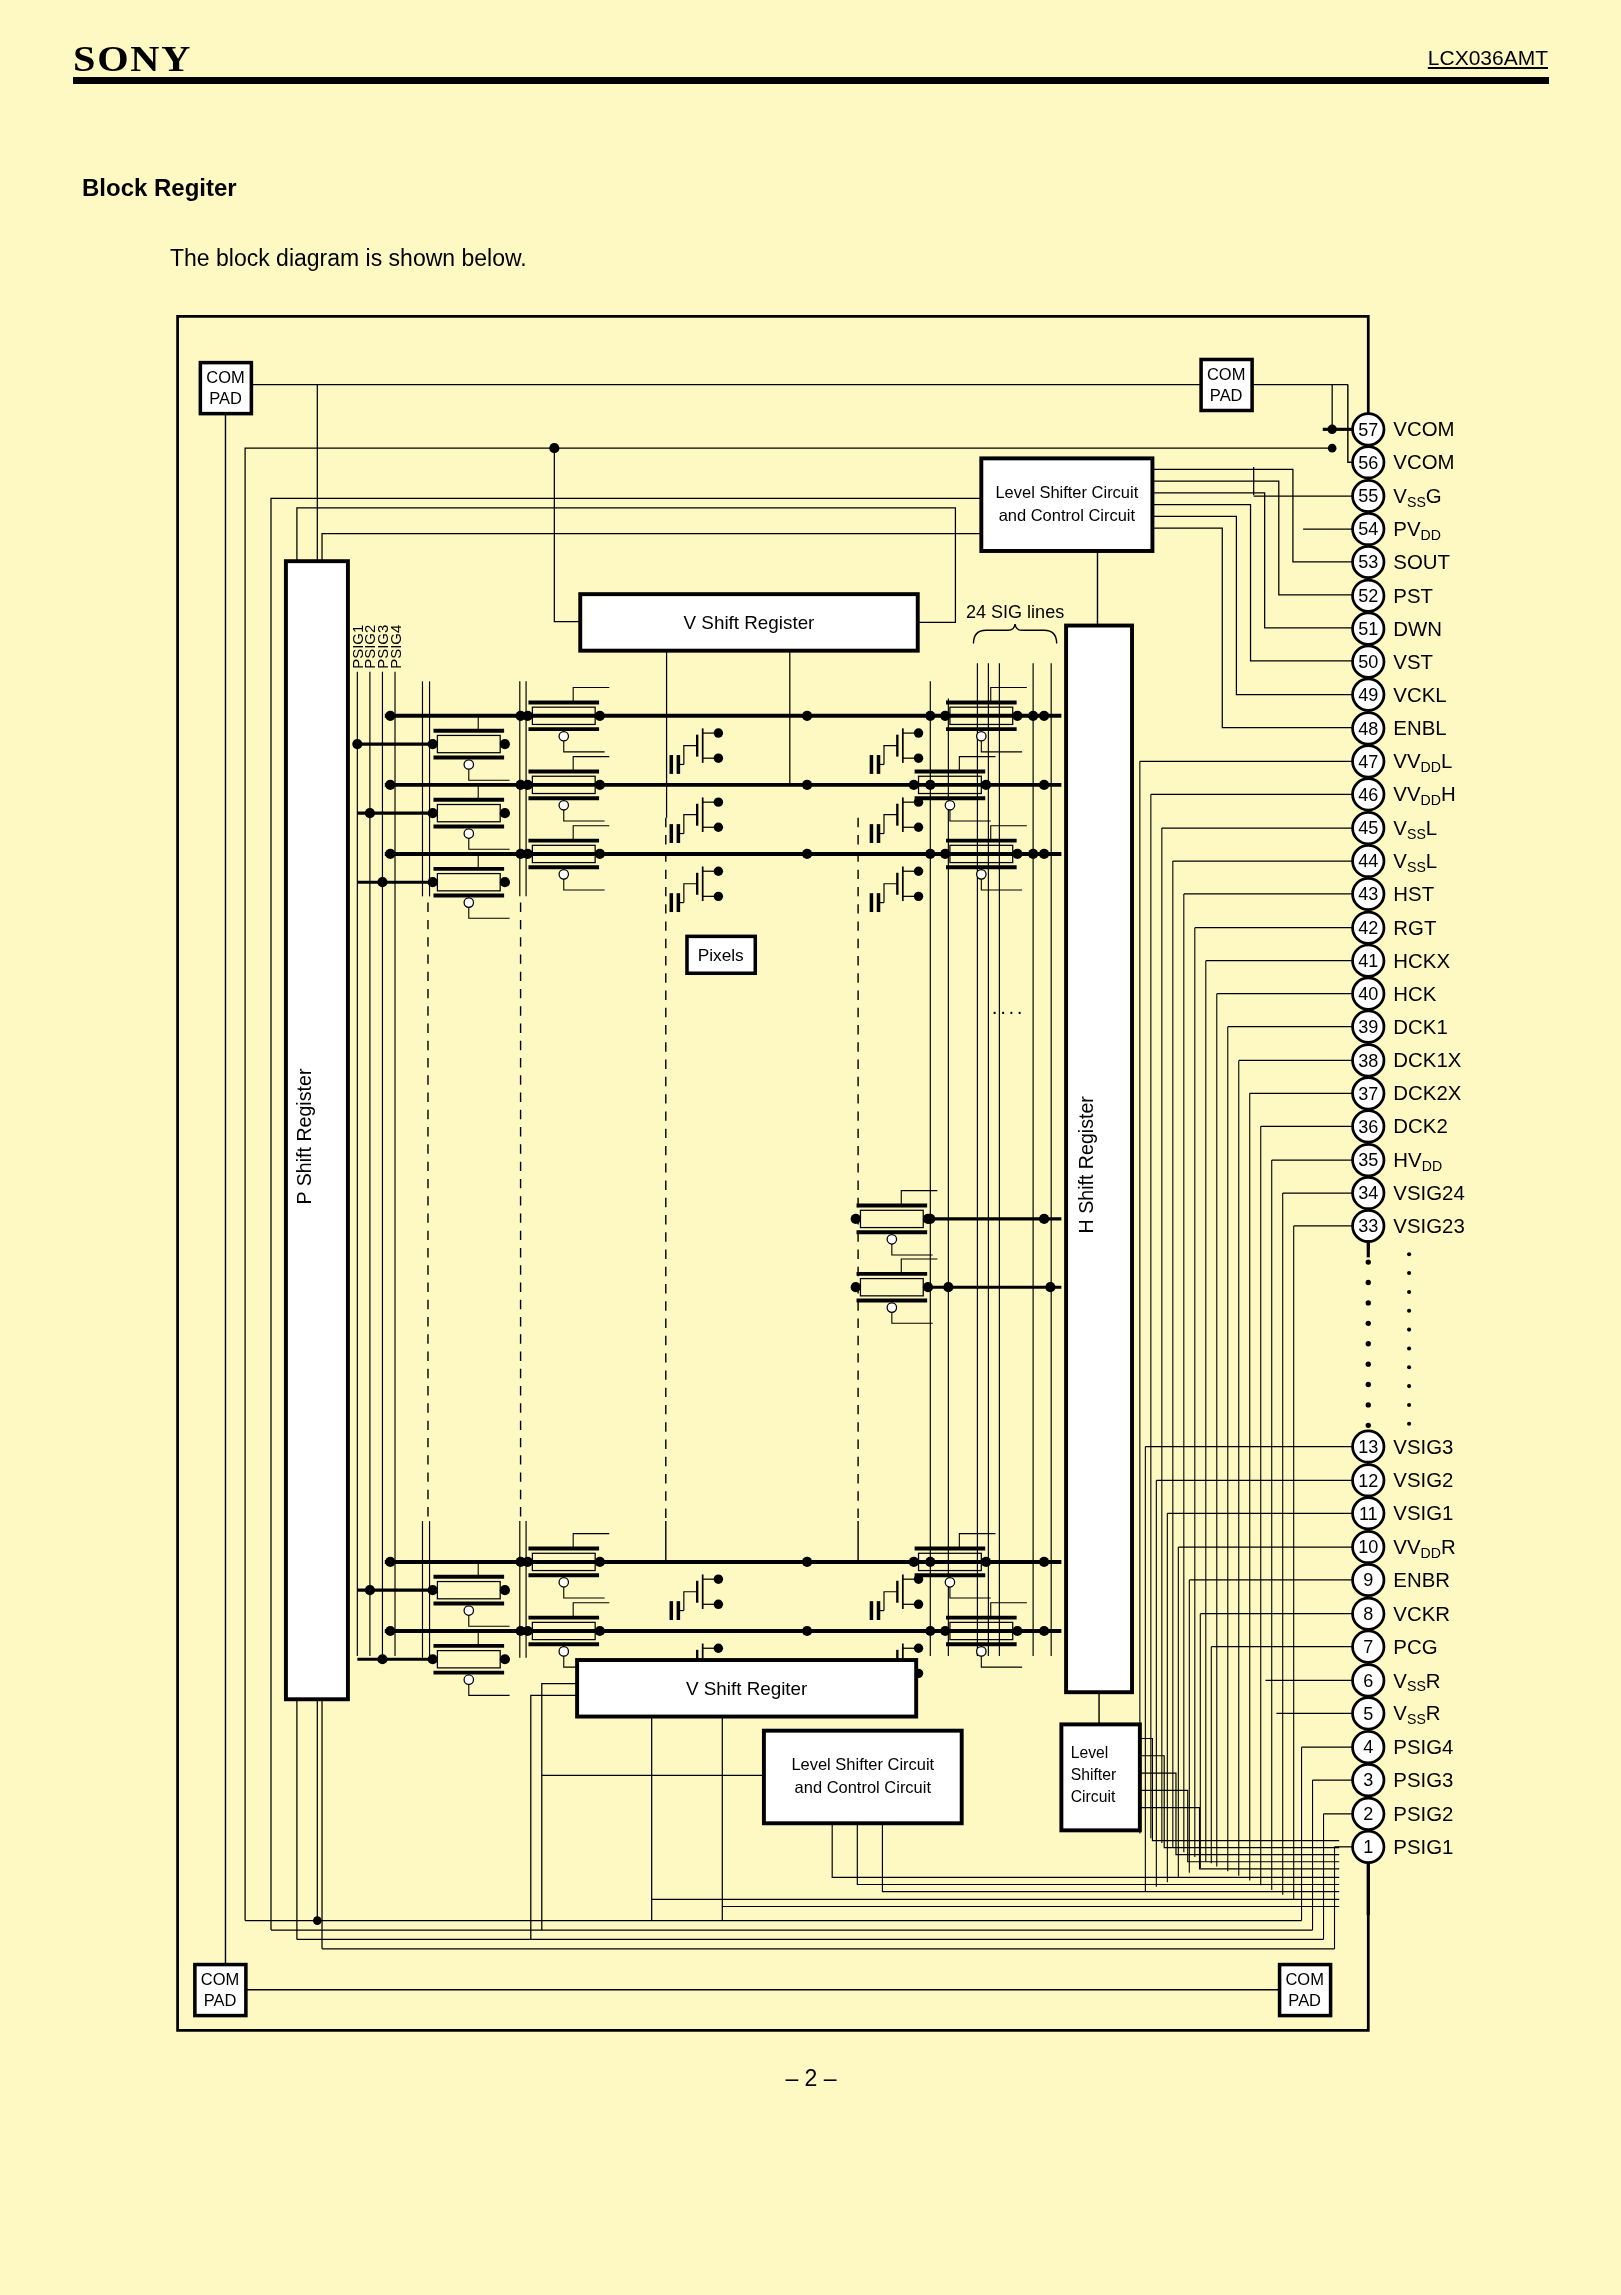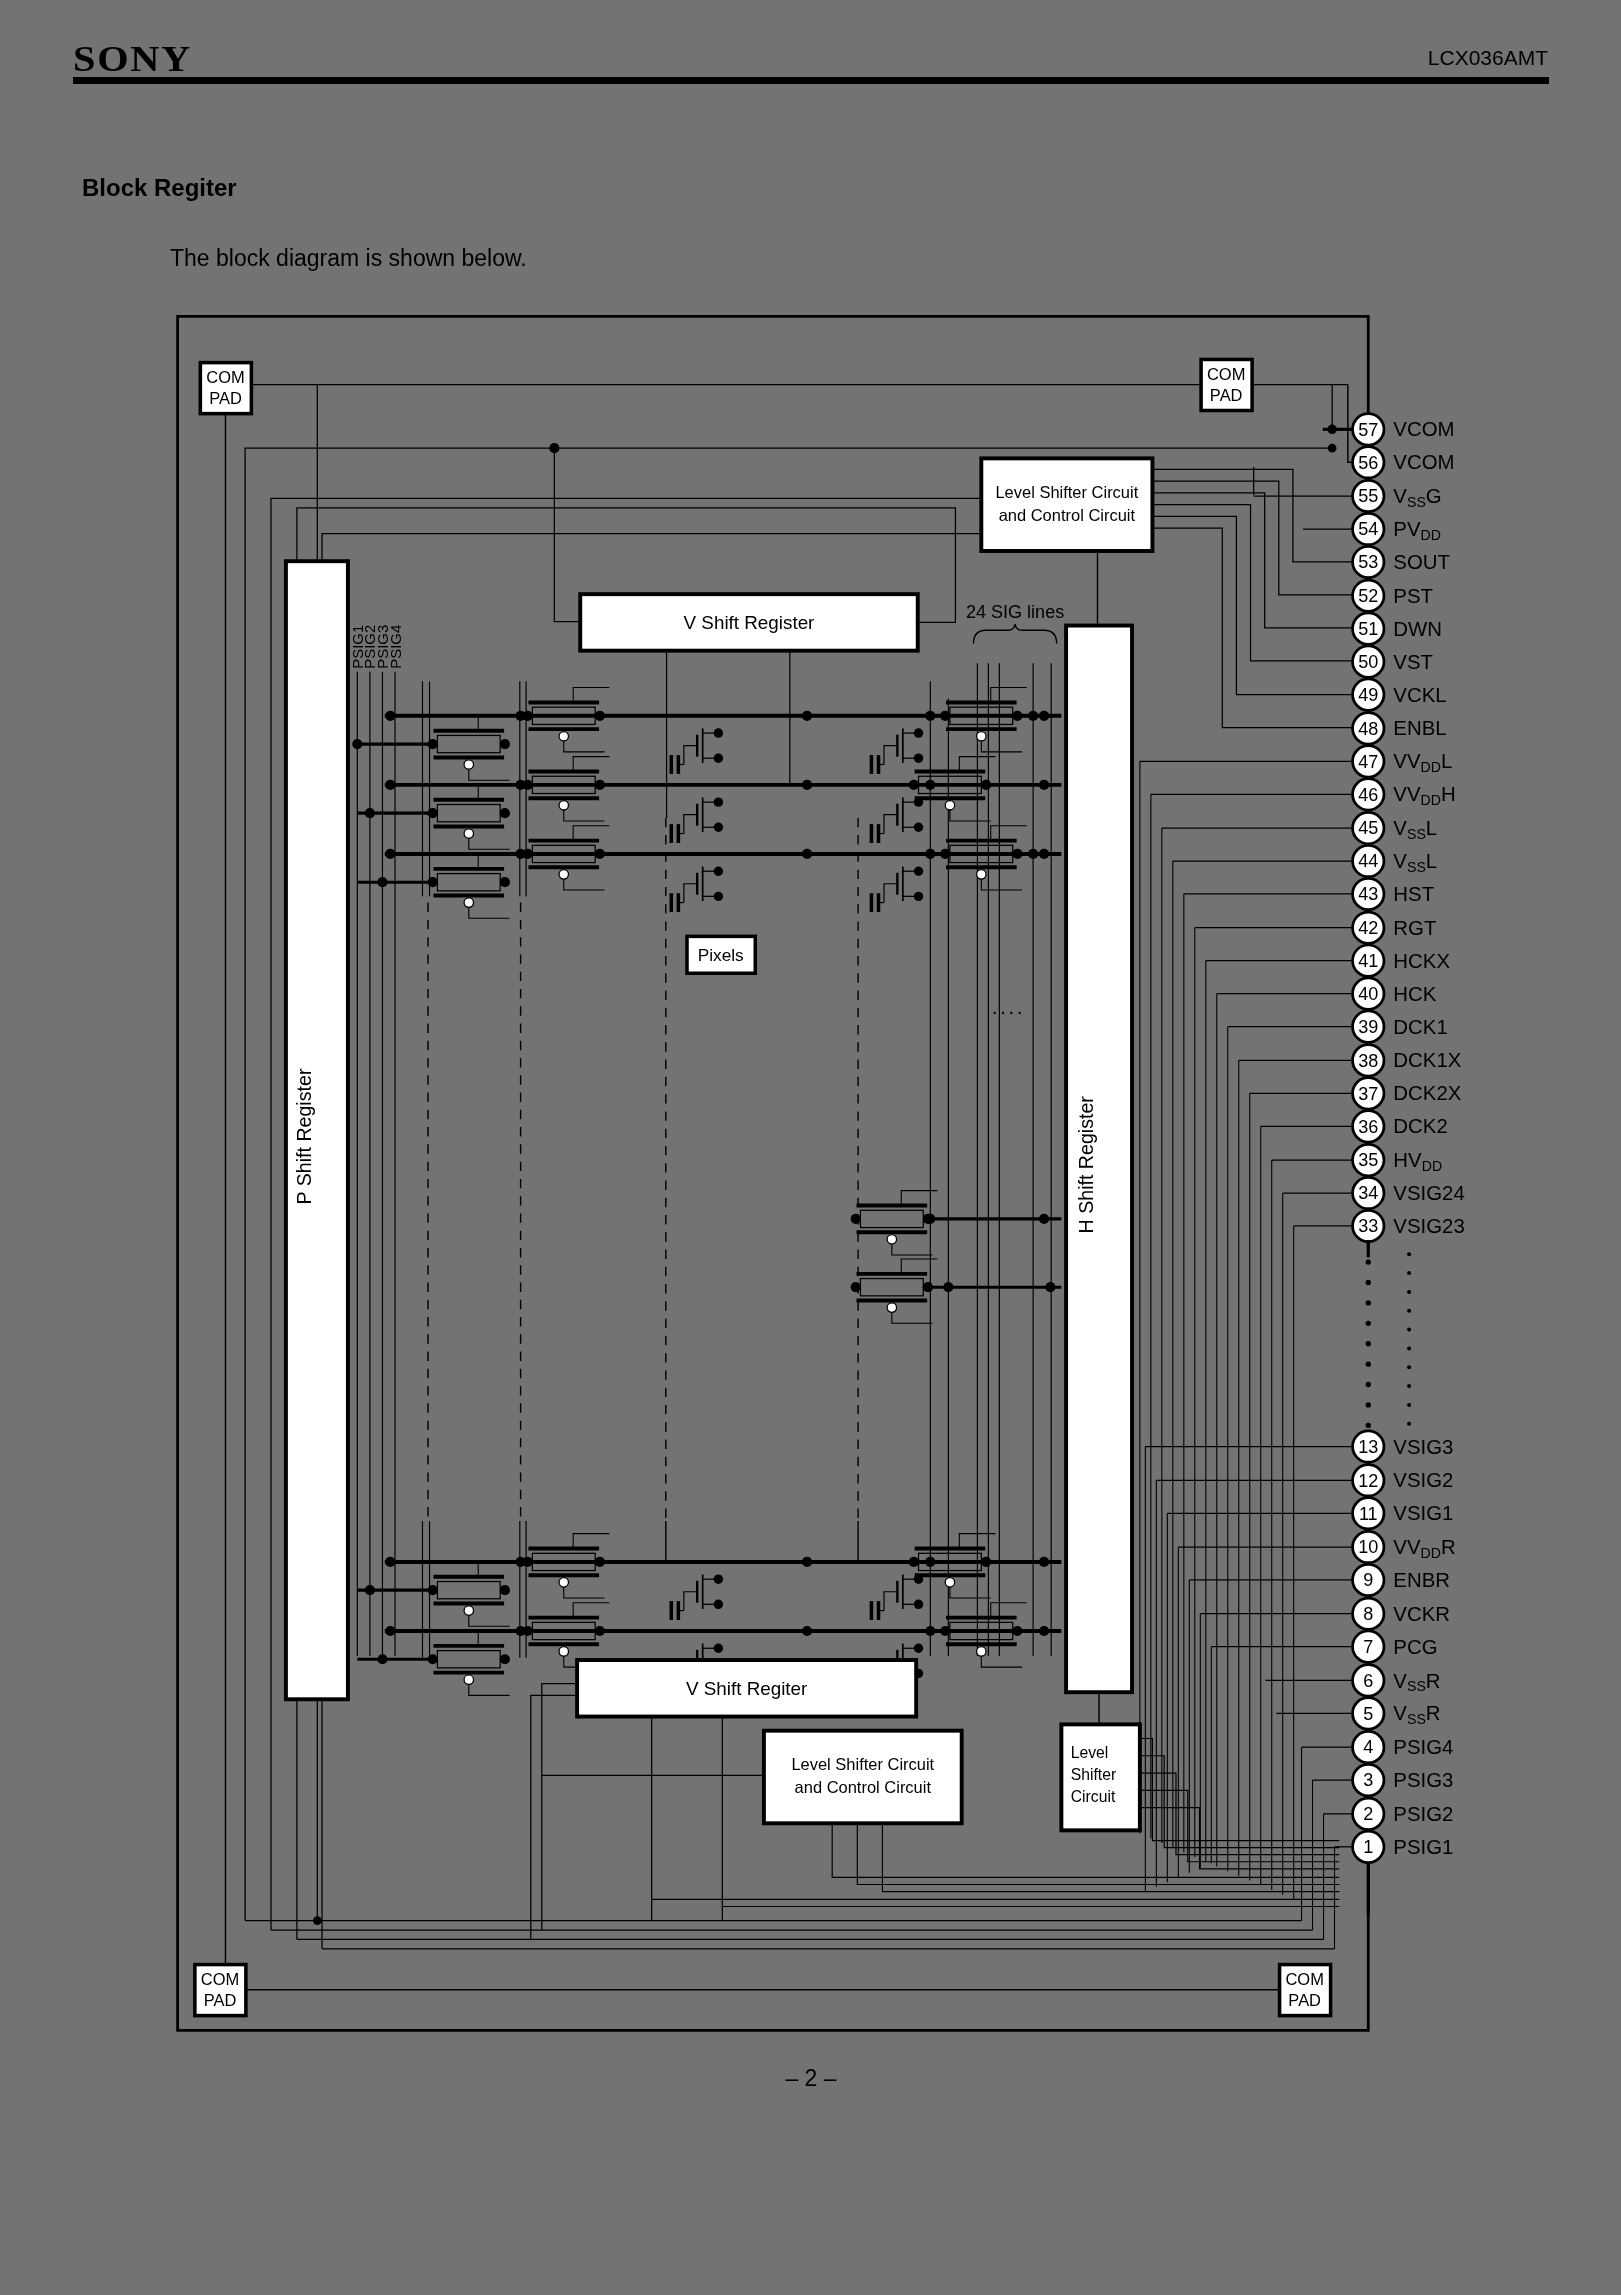--- a/index.html
+++ b/index.html
@@ -1,32 +1,33 @@
 <!DOCTYPE html>
 <html style="font-size:12.6px"><head>
 <meta charset="utf-8">
 <style>
   html,body{margin:0;padding:0;background:#e8e8e8;}
   .page{
     position:relative;
     width:1622px;height:2295px;
-    background:#737373;
+    background:#fef9c3;
     font-family:"Liberation Sans", sans-serif;
     color:#000;
     overflow:hidden;
   }
   .brand{
     position:absolute;left:73px;top:38px;
     font-family:"Liberation Serif", serif;
     font-weight:900;font-size:36px;letter-spacing:1.6px;
     transform:scaleX(1.12);transform-origin:left center;
   }
   .docid{
     position:absolute;right:74px;top:46px;
     font-size:21px;
+    text-decoration:underline;
   }
   .rule{
     position:absolute;left:73px;top:77px;width:1476px;height:7px;background:#000;
   }
   .heading{
     position:absolute;left:82px;top:174px;
     font-size:24px;font-weight:bold;
   }
   .intro{
     position:absolute;left:126px;top:245px;

